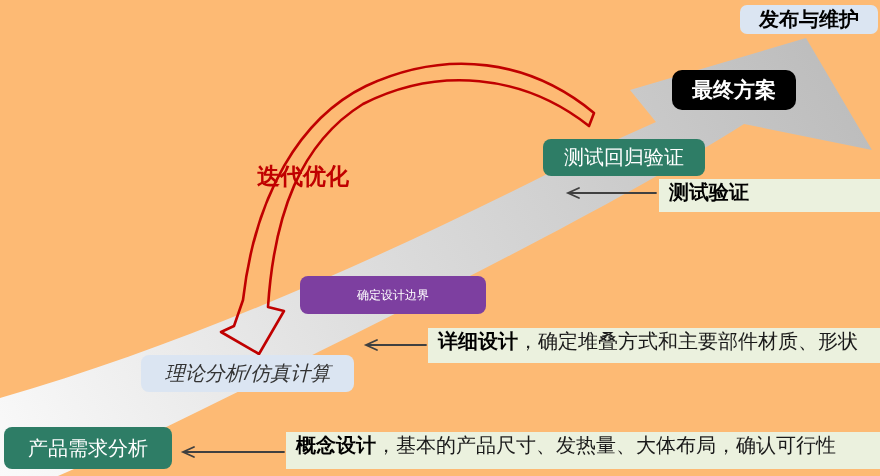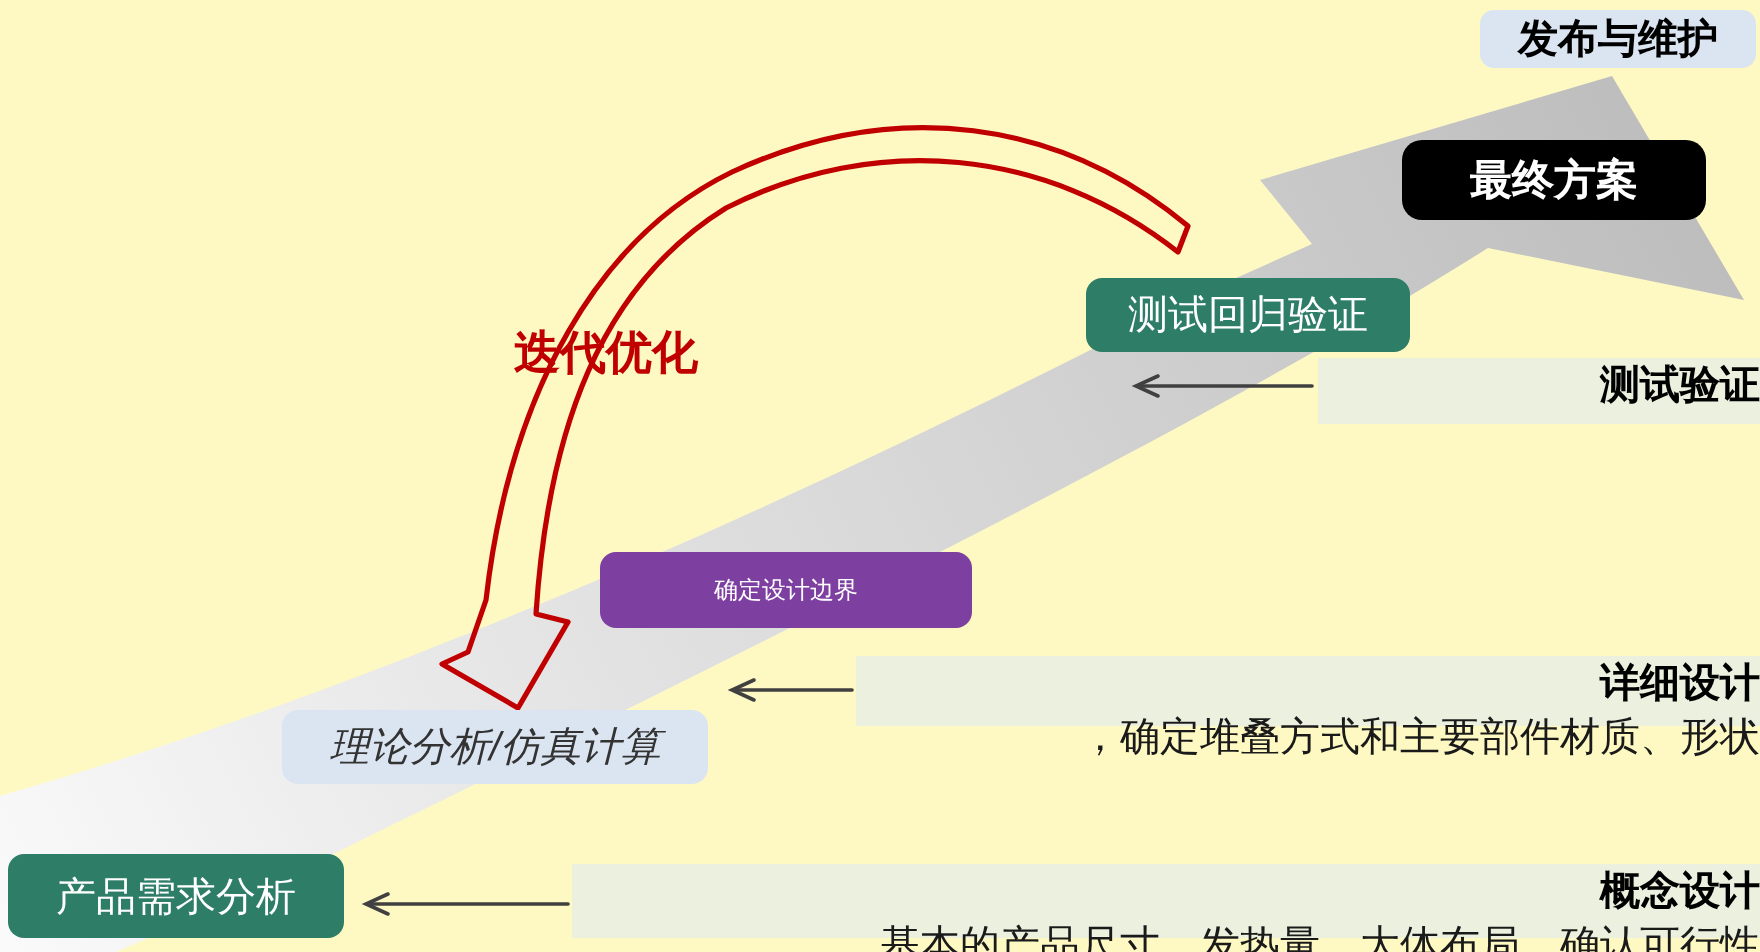--- a/index.html
+++ b/index.html
@@ -4,21 +4,21 @@
 <style>
   html, body { margin: 0; padding: 0; }
   body {
     font-family: "Liberation Sans", "DejaVu Sans", sans-serif;
     background: #ffffff;
   }
   #canvas {
     position: relative;
     width: 880px;
     height: 476px;
-    background: #fef9c3;
+    background: #fdba74;
     overflow: hidden;
   }
   #bg-svg {
     position: absolute;
     left: 0; top: 0;
     width: 880px; height: 476px;
   }
   .stage {
     position: absolute;
     display: flex;
@@ -30,27 +30,26 @@
   }
   .stage-release {
     left: 740px; top: 5px; width: 138px; height: 29px;
     background: #dbe5f2;
     color: #000000;
     font-size: 20px;
     font-weight: bold;
     border-radius: 7px;
   }
   .stage-final {
-    left: 672px; top: 70px; width: 152px; height: 40px;
+    left: 672px; top: 70px; width: 124px; height: 40px;
     background: #000000;
     color: #ffffff;
     font-size: 21px;
     font-weight: bold;
     border-radius: 10px;
-    margin-left: 29px;
   }
   .stage-regression {
     left: 543px; top: 139px; width: 162px; height: 37px;
     background: #2e7d66;
     color: #ffffff;
     font-size: 20px;
   }
   .stage-preliminary {
     left: 421px; top: 201px; width: 153px; height: 36px;
     background: #dbe5f2;
@@ -81,27 +80,26 @@
     left: 257px; top: 161px;
     color: #c00000;
     font-size: 23px;
     font-weight: 600;
     white-space: nowrap;
   }
   .annotation {
     position: absolute;
     background: #ebf1de;
     display: flex;
-    align-items: flex-end;
+    align-items: flex-start;
     white-space: nowrap;
     color: #1a1a1a;
     font-size: 20px;
     box-sizing: border-box;
     padding-left: 10px;
-    flex-direction: column;
   }
   .annotation .action { font-weight: bold; color: #000000; }
   .annotation-1 { left: 659px; top: 179px; width: 221px; height: 33px; }
   .annotation-2 { left: 428px; top: 328px; width: 452px; height: 35px; }
   .annotation-3 { left: 286px; top: 432px; width: 594px; height: 37px; }
 </style>
 </head>
 <body>
 
 <div id="canvas">

